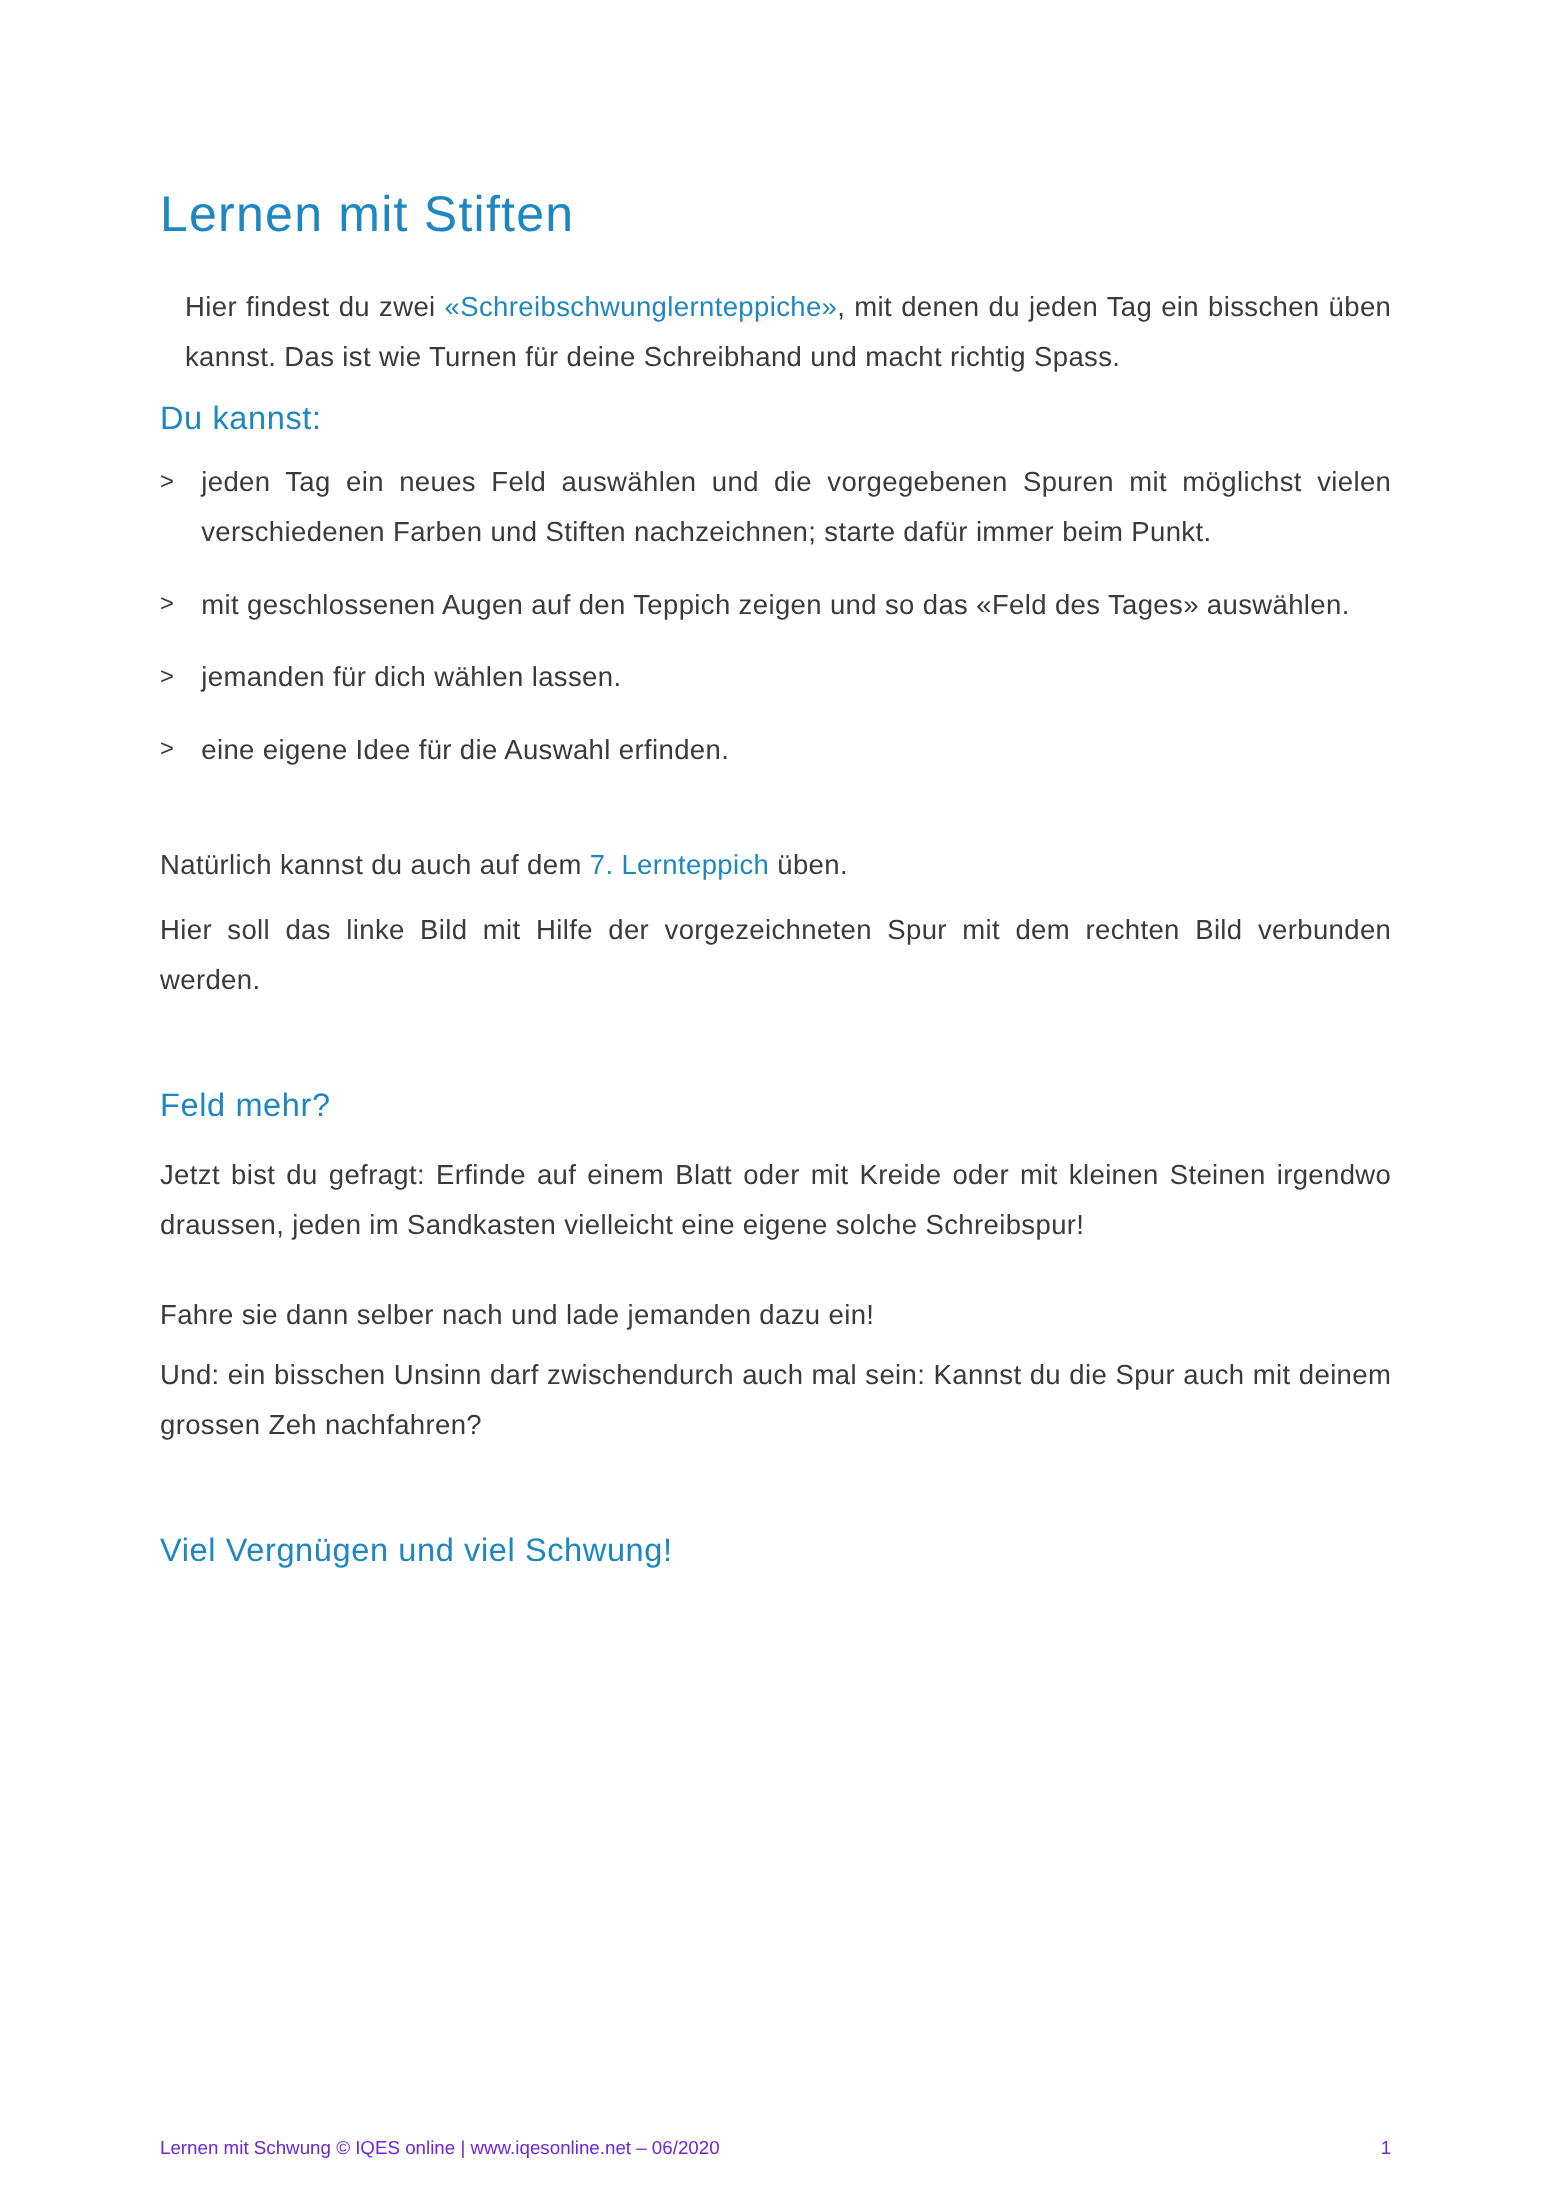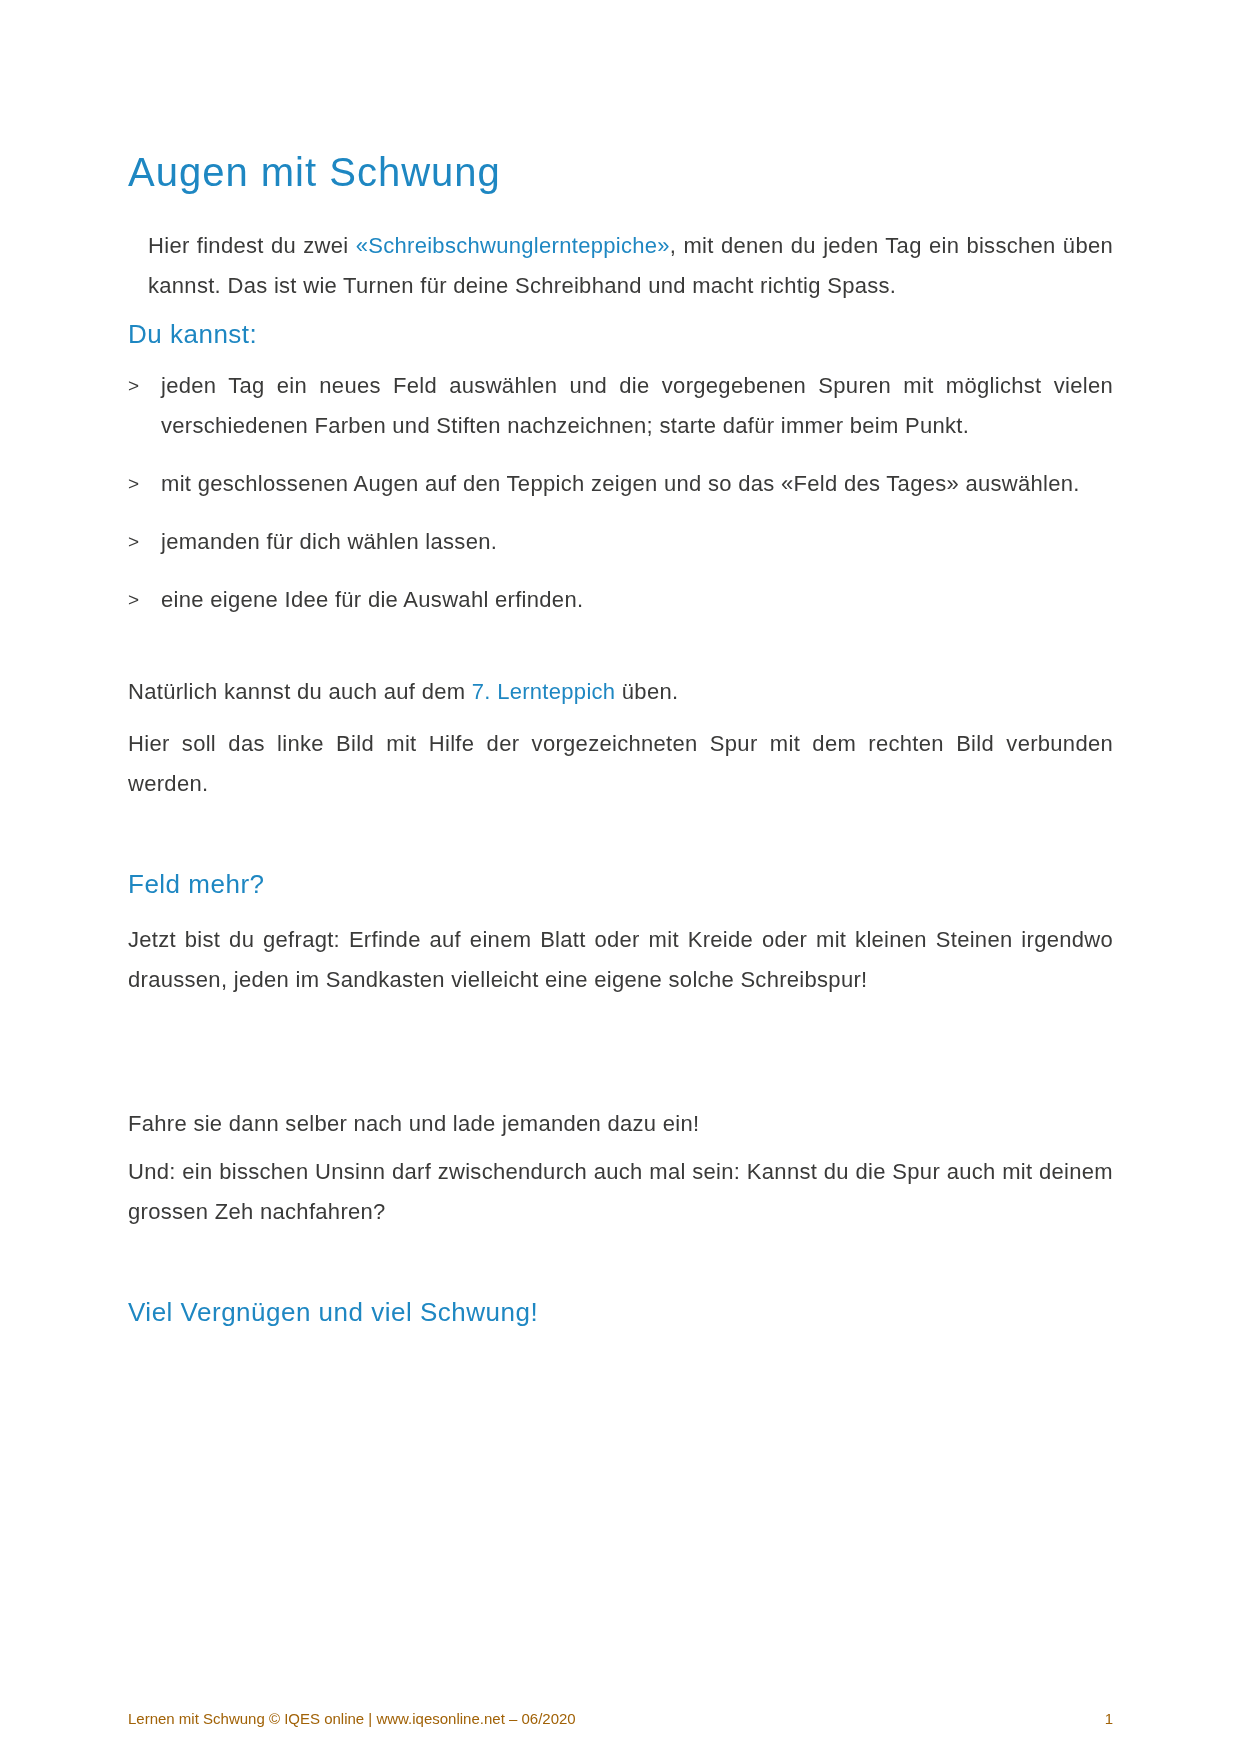--- a/index.html
+++ b/index.html
@@ -33,21 +33,21 @@
     font-size: 22px;
     line-height: 40px;
     letter-spacing: 0.3px;
     text-align: justify;
   }
   .intro-par      { margin-top: 28px; margin-left: 20px; }
   .start-par      { margin-top: 24px; }
   .natuerlich-par { margin-top: 52px; }
   .hier-par       { margin-top: 12px; }
   .jetzt-par      { margin-top: 20px; }
-  .fahre-par      { margin-top: 104px; }
+  .fahre-par      { margin-top: 32px; }
   .und-par        { margin-top: 8px; }
   .section-heading {
     margin: 0;
     font-size: 26px;
     line-height: 32px;
     font-weight: 400;
     letter-spacing: 0.5px;
     color: var(--accent, #1e87c2);
   }
   .heading-how   { margin-top: 72px; }
@@ -93,29 +93,29 @@
   .page-footer {
     position: absolute;
     left: 128px;
     right: 127px;
     top: 1710px;
     display: flex;
     justify-content: space-between;
     align-items: baseline;
     font-size: 15px;
     line-height: 18px;
-    color: #a16207;
+    color: #6d28d9;
   }
 </style>
 </head>
 <body>
 
 <div class="page" style="--accent: #1e87c2; --text: #3a3a39;">
 
-  <h1 class="doc-title">Augen mit Schwung</h1>
+  <h1 class="doc-title">Lernen mit Stiften</h1>
 
   <p class="body-par intro-par"><span>Hier findest du zwei </span><span class="link">«Schreibschwunglernteppiche»</span><span>, mit denen du jeden Tag ein bisschen üben kannst. Das ist wie Turnen für deine Schreibhand und macht richtig Spass.</span></p>
 
 
 
   <h2 class="section-heading heading-youcan">Du kannst:</h2>
 
   <ul class="bullet-list">
     <li class="bullet-item">
       <span class="bullet-marker">&gt;</span>

